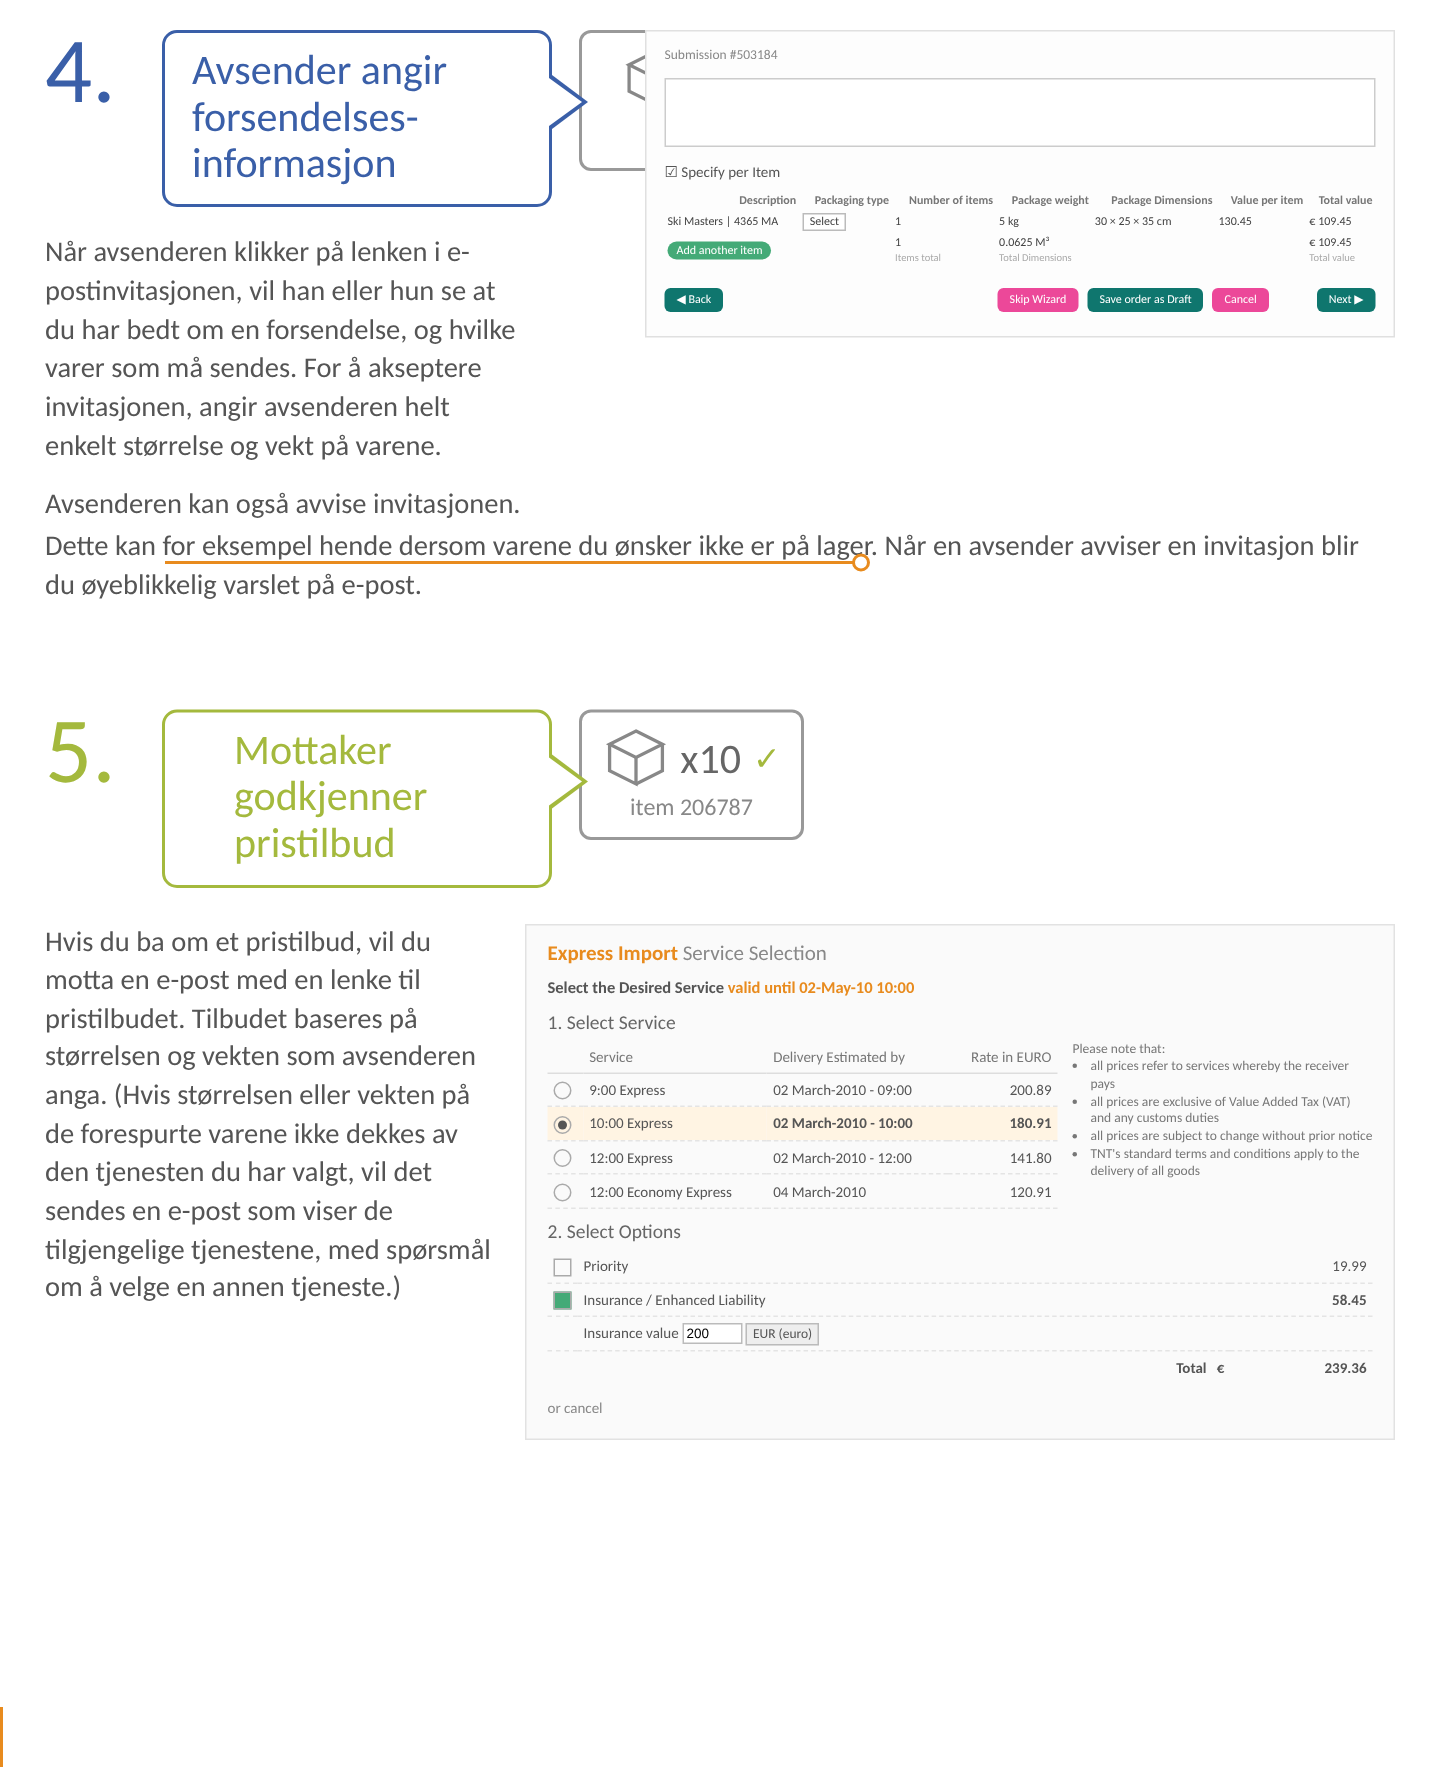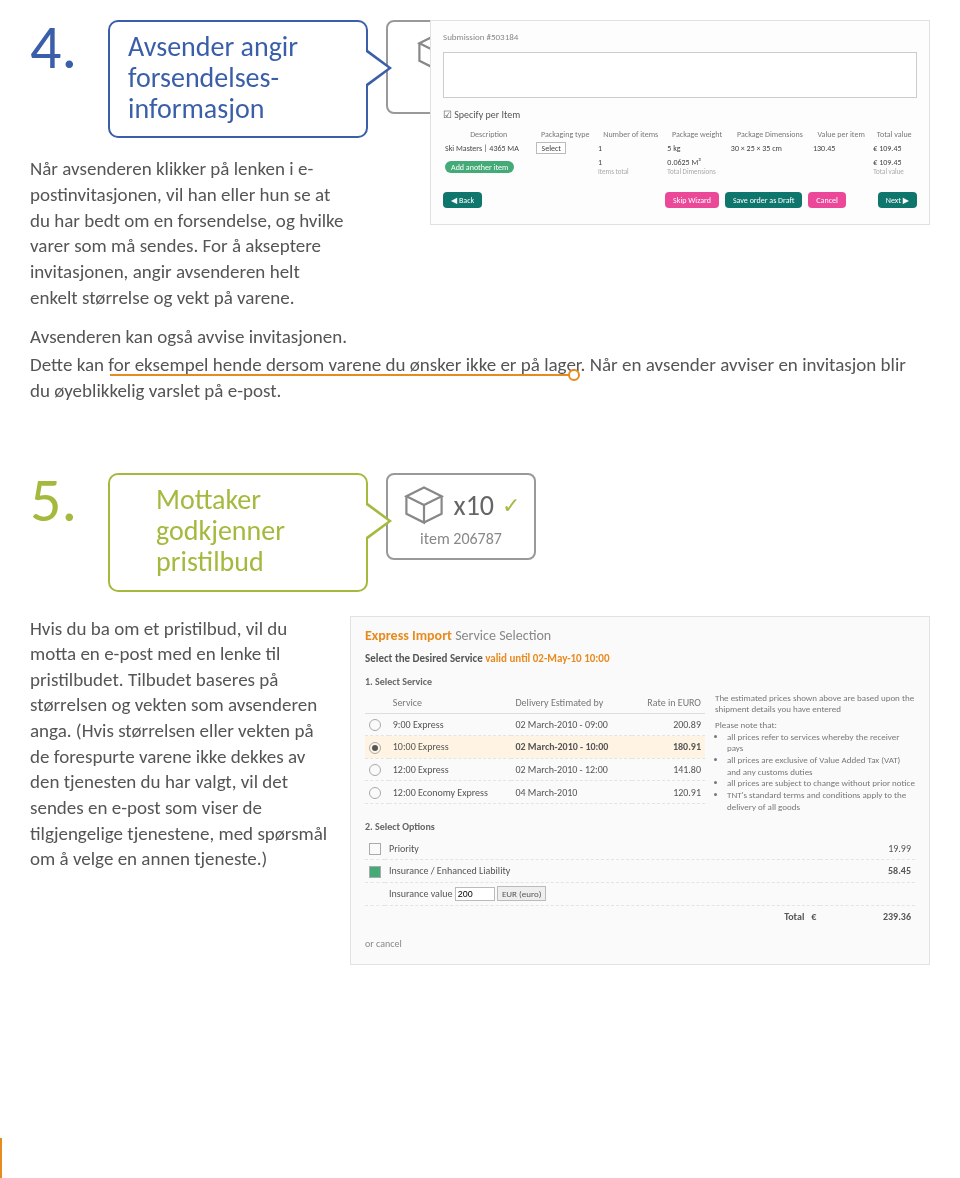--- a/index.html
+++ b/index.html
@@ -106,21 +106,21 @@
     padding: 10px 12px 16px;
     position: absolute;
     right: 0;
     top: 0;
   }
   .shot1 .hdr1 { font-weight: bold; font-size: 11px; margin-bottom: 2px; }
   .shot1 .hdr2 { color:#888; font-size: 9px; margin-bottom: 10px; }
   .shot1 .bigbox { border:1px solid #ccc; height: 46px; margin-bottom: 10px; background:#fff; }
   .shot1 .chk { margin-bottom:6px; }
   .shot1 table { width:100%; border-collapse: collapse; font-size: 8px; color:#444;}
-  .shot1 th { text-align:center; color:#777; font-weight:normal; padding:2px 2px;}
+  .shot1 th { text-align:right; color:#777; font-weight:bold; padding:2px 2px;}
   .shot1 td { padding:2px 2px;}
   .shot1 .sel { background:#fff; border:1px solid #bbb; padding:0 4px; font-size:8px;}
   .shot1 .badge { background:#4a7; color:#fff; border-radius:6px; padding:1px 6px; font-size:8px;}
   .shot1 .btmrow { display:flex; justify-content:space-between; margin-top:14px; gap:6px;}
   .shot1 .btn { border-radius:4px; color:#fff; font-size:8px; padding:3px 8px;}
   .shot1 .btn.gray { background:#ec4899;}
   .shot1 .btn.orange { background:#0f766e;}
 
   .callout-line {
     position:absolute;
@@ -145,21 +145,21 @@
     background:#fafafa;
     font-size:10px;
     color:#555;
     padding: 10px 14px 14px;
   }
   .shot2 .ei { font-size:14px; margin-bottom:8px;}
   .shot2 .ei .orange { color:#e88b1e; font-weight:bold;}
   .shot2 .ei .gray { color:#888;}
   .shot2 .valid { font-size:11px; margin:6px 0 10px;}
   .shot2 .valid .orange{ color:#e88b1e; font-weight:bold;}
-  .shot2 .sec-label { font-size:10px; color:#666; margin:8px 0 4px;font-weight:bold;}
+  .shot2 .sec-label { font-size:13px; color:#666; margin:8px 0 4px;}
   .shot2 .grid { display:flex; gap:10px;}
   .shot2 table { width:100%; border-collapse:collapse; font-size:10px;}
   .shot2 th { text-align:left; color:#777; font-weight:normal; padding:4px 4px; border-bottom:1px solid #ddd;}
   .shot2 td { padding:4px 4px; border-bottom:1px dashed #e4e4e4;}
   .shot2 .radio { width:12px;height:12px; border:1px solid #aaa; border-radius:50%; display:inline-block; vertical-align:middle;}
   .shot2 .radio.sel::after{content:""; display:block; width:6px;height:6px;background:#555;border-radius:50%; margin:2px;}
   .shot2 .cbox { width:12px;height:12px;border:1px solid #aaa;display:inline-block;vertical-align:middle;}
   .shot2 .cbox.sel{ background:#4a7;}
   .shot2 .note { font-size:9px; color:#777; line-height:1.3; max-width:200px;}
   .shot2 .total-row td{ font-weight:bold; border-bottom:none;}
@@ -328,21 +328,20 @@
             <tr>
               <td><span class="radio"></span></td>
               <td>12:00 Economy Express</td>
               <td>04 March-2010</td>
               <td style="text-align:right;">120.91</td>
             </tr>
           </tbody>
             </table>
         </div>
         <div class="note">
-          <div style="margin-bottom:4px;">The estimated prices shown above are based upon the shipment details you have entered</div>
           <div>Please note that:</div>
           <ul style="padding-left:12px;">
             <li>all prices refer to services whereby the receiver pays</li>
             <li>all prices are exclusive of Value Added Tax (VAT) and any customs duties</li>
             <li>all prices are subject to change without prior notice</li>
             <li>TNT's standard terms and conditions apply to the delivery of all goods</li>
           </ul>
         </div>
       </div>
 

